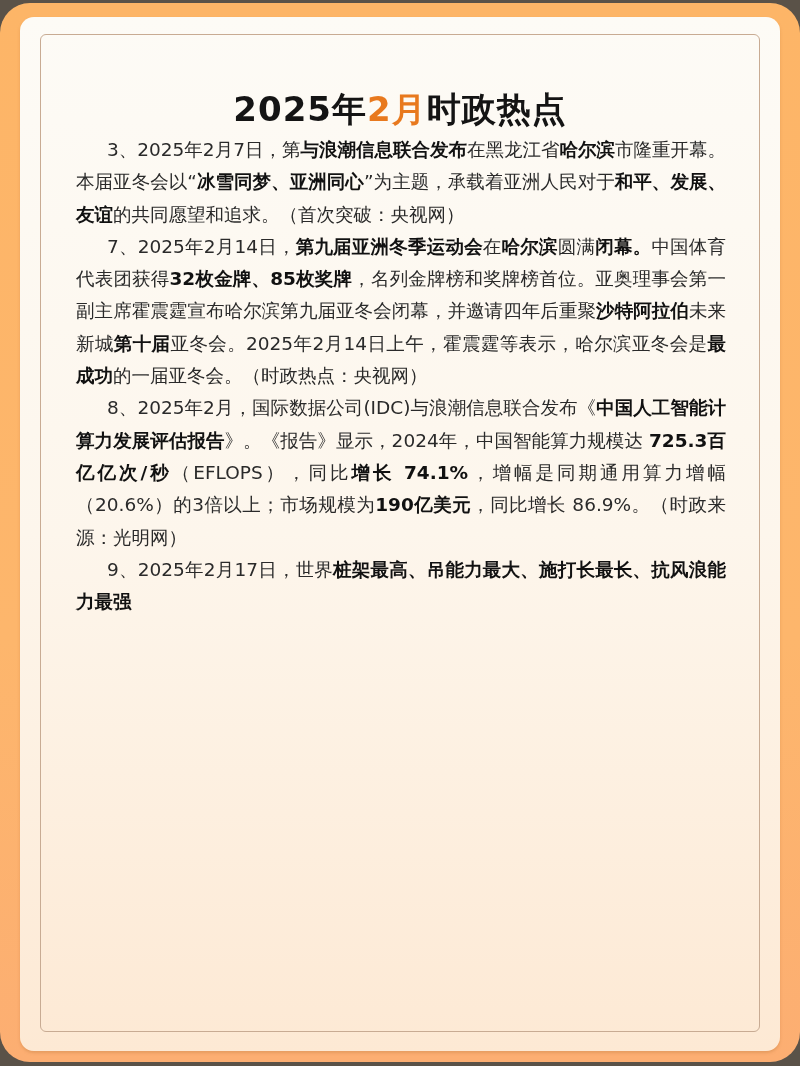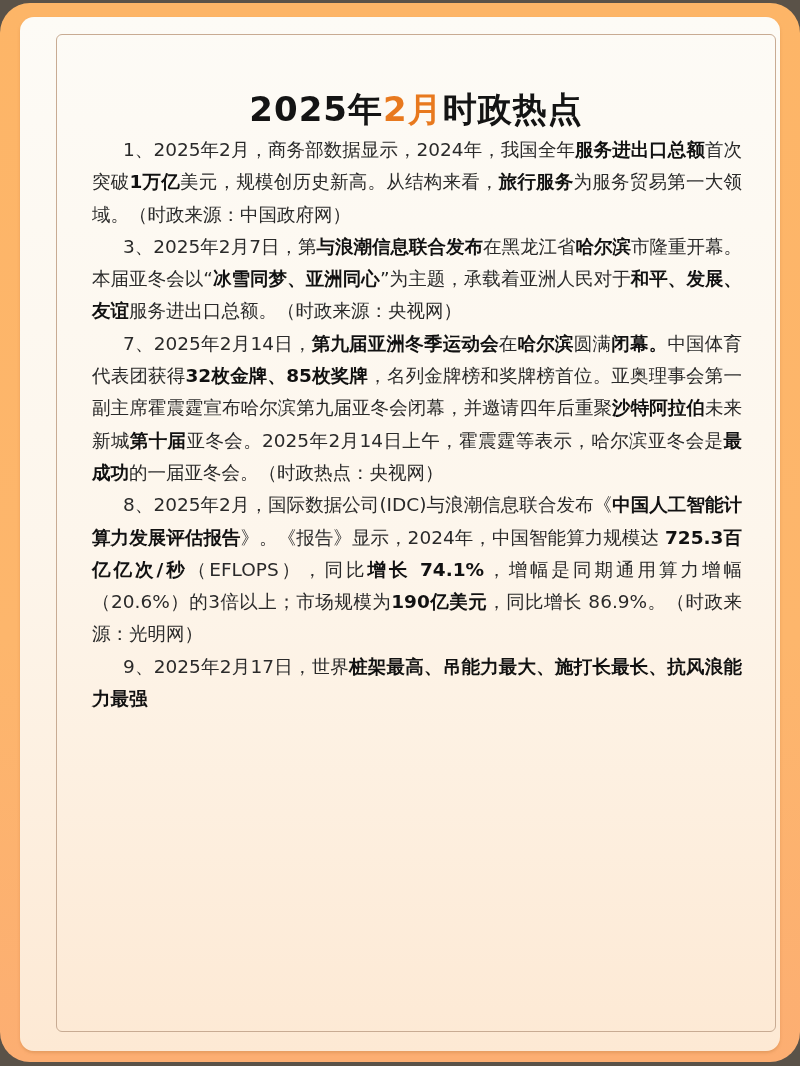--- a/index.html
+++ b/index.html
@@ -13,21 +13,21 @@
     border-radius: 30px;
     background: linear-gradient(180deg, #fdb567 0%, #fdb66c 60%, #fcae72 100%);
   }
   .card {
     position: absolute; left: 20px; top: 14px; width: 760px; height: 1034px;
     border-radius: 14px;
     background: linear-gradient(180deg, #fdfbf6 0%, #fdf6ec 50%, #fde9d4 100%);
     box-shadow: 0 2px 3px rgba(190,120,60,0.35);
   }
   .inner {
-    position: absolute; left: 36px; top: 17px; width: 718px; height: 996px;
+    position: absolute; left: 20px; top: 17px; width: 718px; height: 996px;
     border: 1px solid #c8ab93;
     border-radius: 6px;
   }
   .title {
     position: absolute; left: 0; right: 0; top: 52px;
     text-align: center;
     font-size: 34px; font-weight: bold; color: #141414;
     letter-spacing: 1px;
   }
   .title .accent { color: #e8791e; }
@@ -40,21 +40,20 @@
   .item b { font-weight: bold; color: #111; }
 </style>
 </head>
 <body>
 
 <div class="frame">
   <div class="card">
     <div class="inner">
       <div class="title"><span>2025年</span><span class="accent">2月</span><span>时政热点</span></div>
       <div class="content">
-        <p class="item"><span>1、2025年2月，商务部数据显示，2024年，我国全年</span><b>服务进出口总额</b><span>首次突破</span><b>1万亿</b><span>美元，规模创历史新高。从结构来看，</span><b>旅行服务</b><span>为服务贸易第一大领域。（时政来源：中国政府网）</span></p>
-        <p class="item"><span>3、2025年2月7日，第</span><b>与浪潮信息联合发布</b><span>在黑龙江省</span><b>哈尔滨</b><span>市隆重开幕。本届亚冬会以“</span><b>冰雪同梦、亚洲同心</b><span>”为主题，承载着亚洲人民对于</span><b>和平、发展、友谊</b><span>服务进出口总额。（时政来源：央视网）</span></p>
+        <p class="item"><span>3、2025年2月7日，第</span><b>与浪潮信息联合发布</b><span>在黑龙江省</span><b>哈尔滨</b><span>市隆重开幕。本届亚冬会以“</span><b>冰雪同梦、亚洲同心</b><span>”为主题，承载着亚洲人民对于</span><b>和平、发展、友谊</b><span>的共同愿望和追求。（首次突破：央视网）</span></p>
         <p class="item"><span>7、2025年2月14日，</span><b>第九届亚洲冬季运动会</b><span>在</span><b>哈尔滨</b><span>圆满</span><b>闭幕。</b><span>中国体育代表团获得</span><b>32枚金牌、85枚奖牌</b><span>，名列金牌榜和奖牌榜首位。亚奥理事会第一副主席霍震霆宣布哈尔滨第九届亚冬会闭幕，并邀请四年后重聚</span><b>沙特阿拉伯</b><span>未来新城</span><b>第十届</b><span>亚冬会。2025年2月14日上午，霍震霆等表示，哈尔滨亚冬会是</span><b>最成功</b><span>的一届亚冬会。（时政热点：央视网）</span></p>
         <p class="item"><span>8、2025年2月，国际数据公司(IDC)与浪潮信息联合发布《</span><b>中国人工智能计算力发展评估报告</b><span>》。《报告》显示，2024年，中国智能算力规模达 </span><b>725.3百亿亿次/秒</b><span>（EFLOPS），同比</span><b>增长 74.1%</b><span>，增幅是同期通用算力增幅（20.6%）的3倍以上；市场规模为</span><b>190亿美元</b><span>，同比增长 86.9%。（时政来源：光明网）</span></p>
         <p class="item"><span>9、2025年2月17日，世界</span><b>桩架最高、吊能力最大、施打长最长、抗风浪能力最强</b></p>
       </div>
     </div>
   </div>
 </div>
 
 </body></html>

